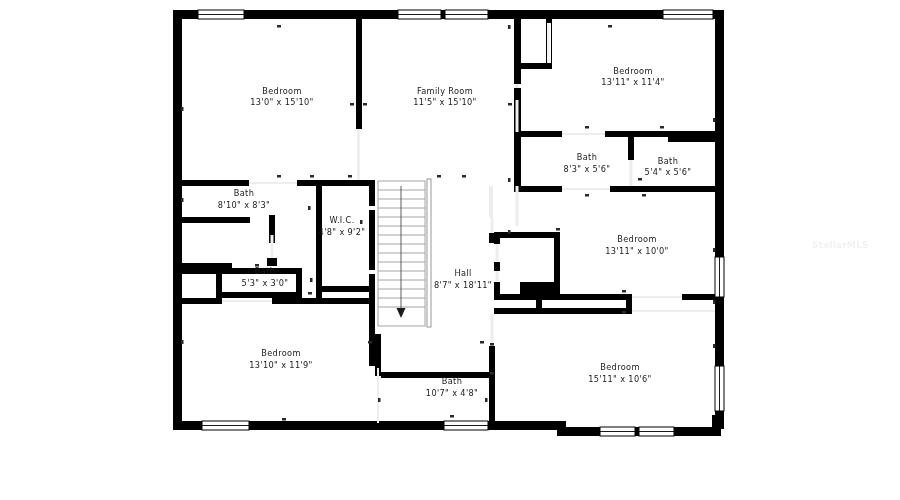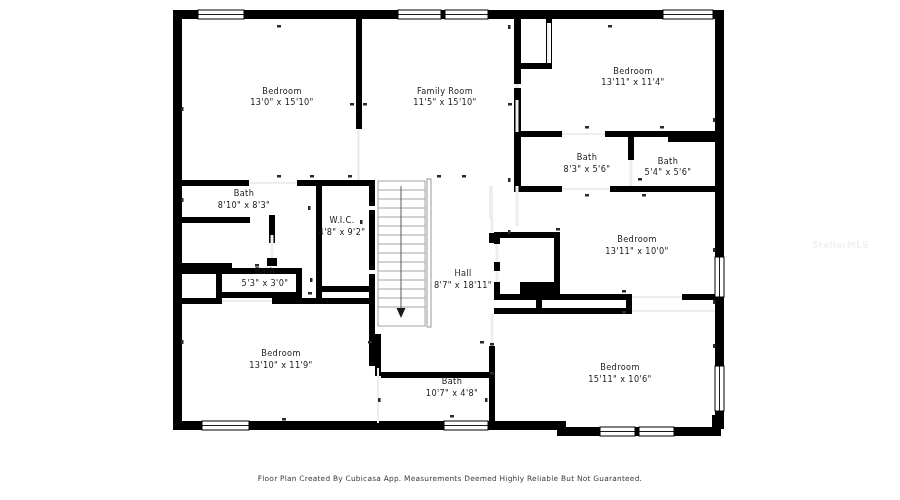--- a/index.html
+++ b/index.html
@@ -361,15 +361,14 @@
       <text class="room-dims" x="452" y="396">10'7" x 4'8"</text>
 
       <text class="room-label" x="620" y="370">Bedroom</text>
       <text class="room-dims" x="620" y="382">15'11" x 10'6"</text>
     </g>
 
   </svg>
 
   <div class="watermark">StellarMLS</div>
 
-  <div class="footer-note">Floor Plan Created By Cubicasa App. Measurements Deemed Highly Reliable But Not Guaranteed.</div>
 
 </div>
 
 </body></html>

